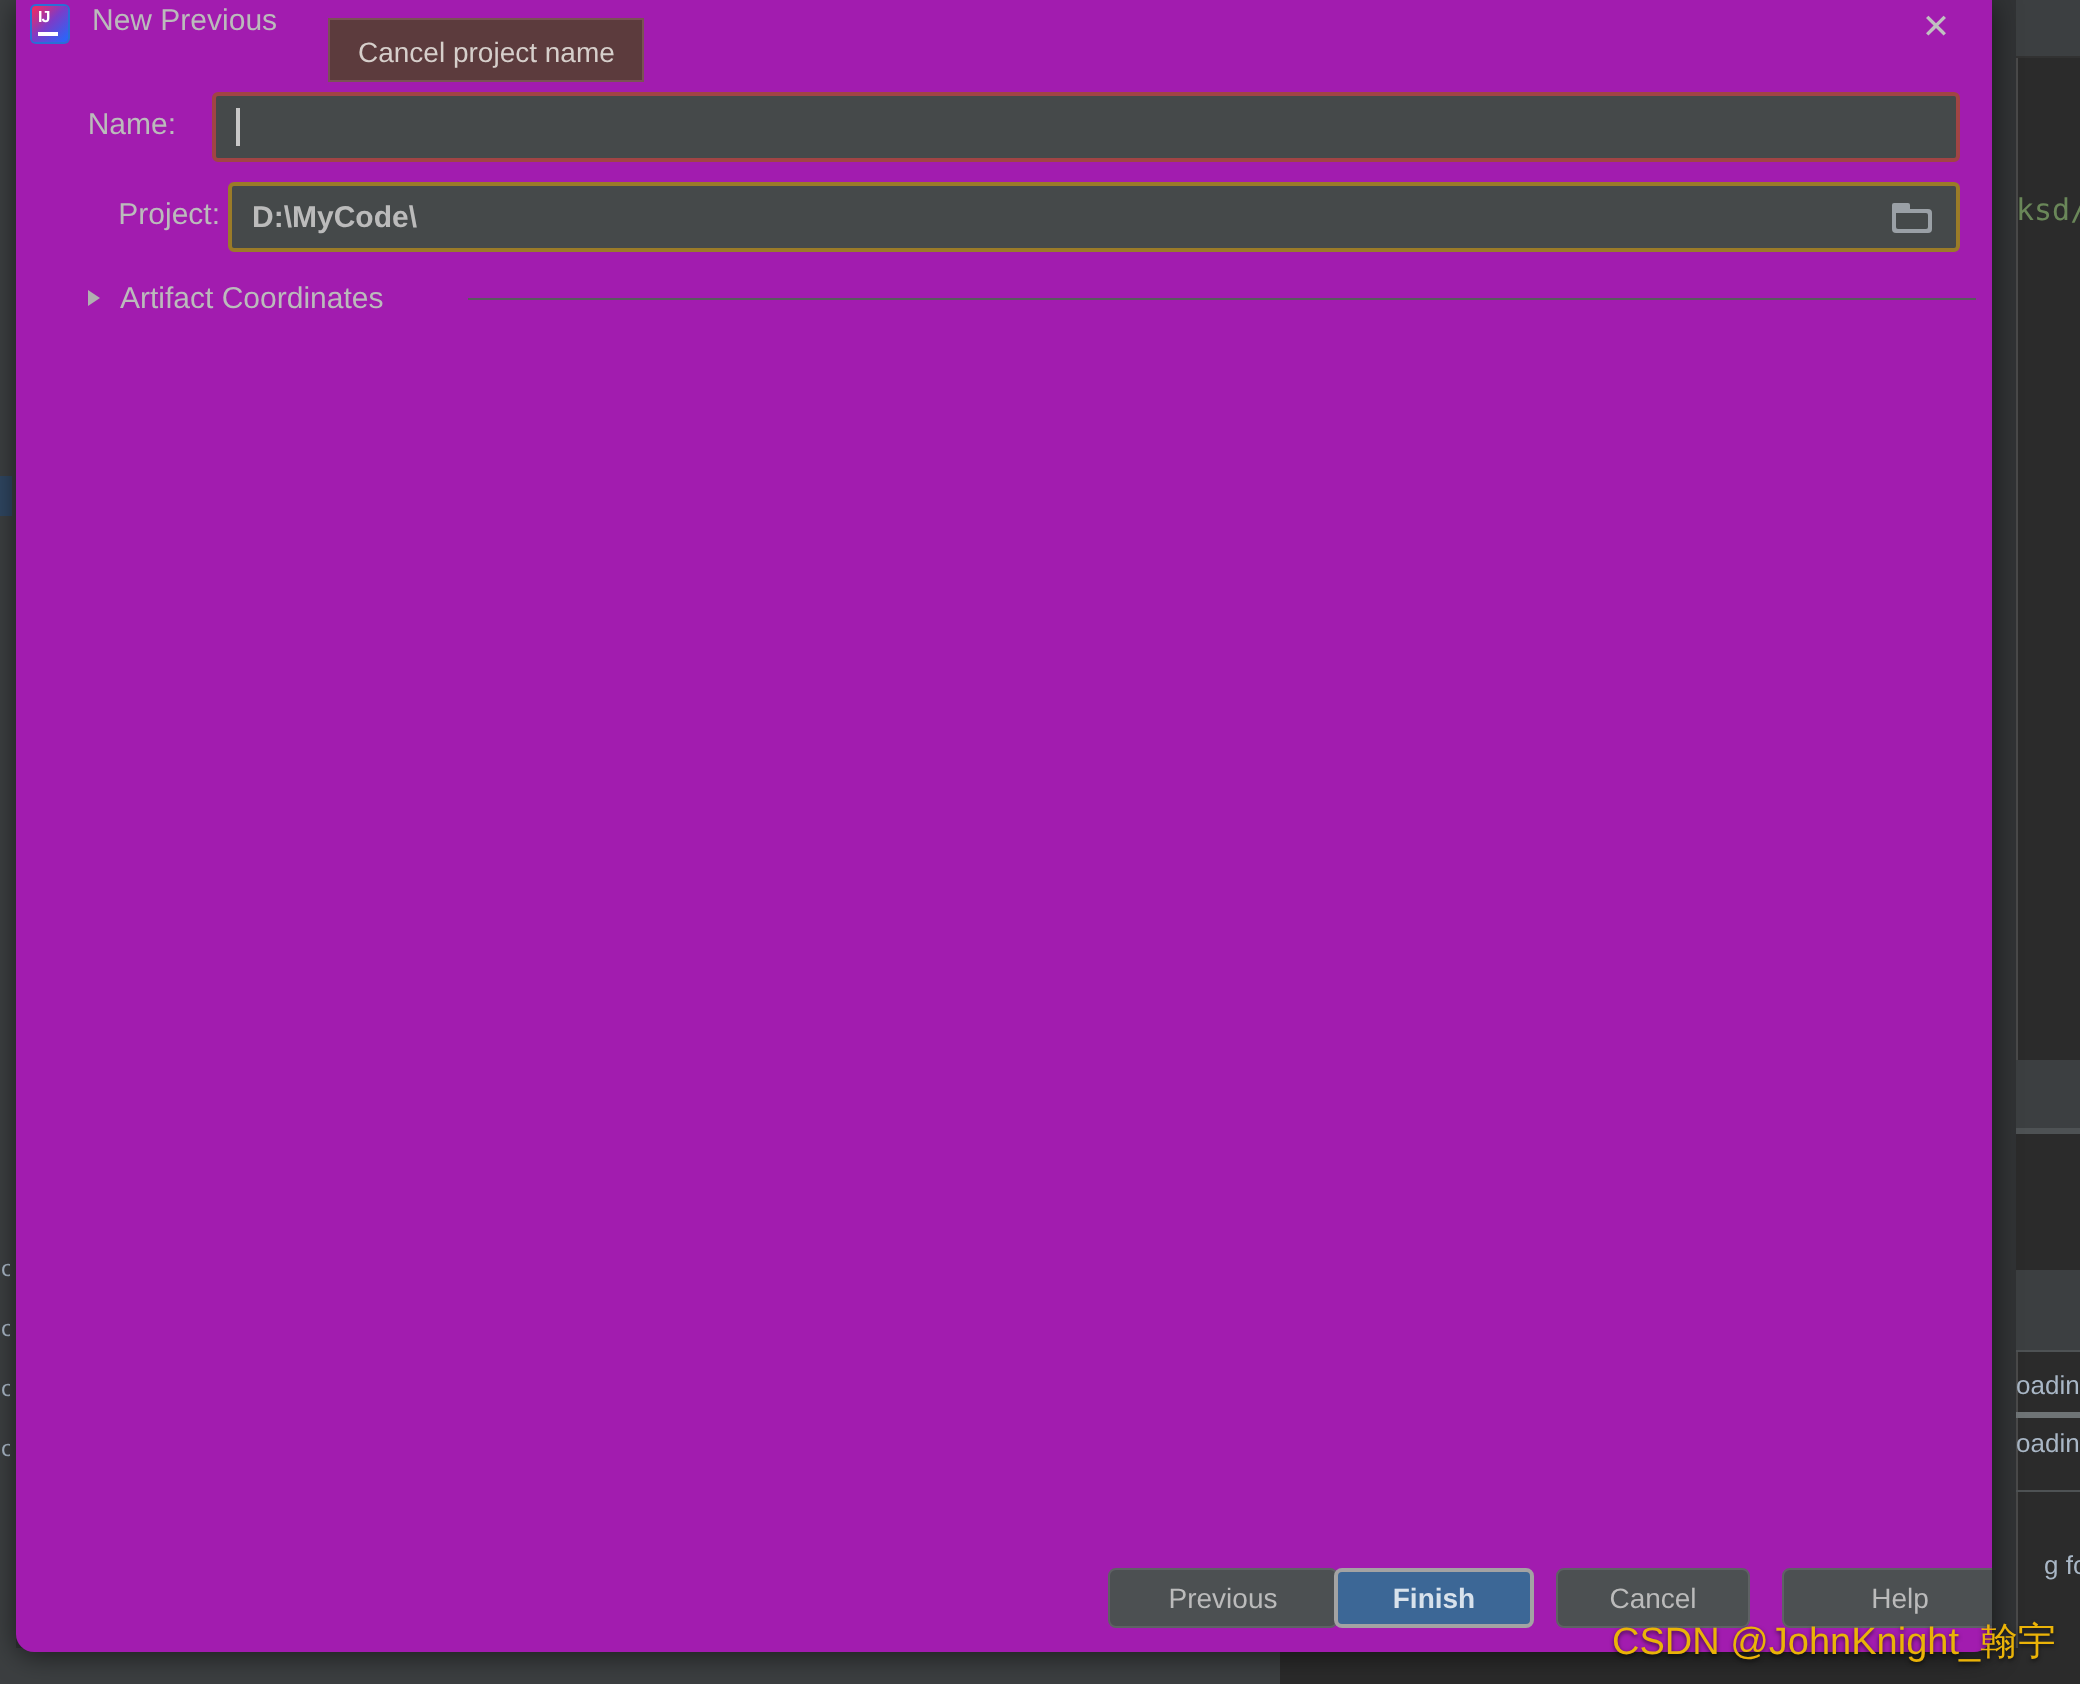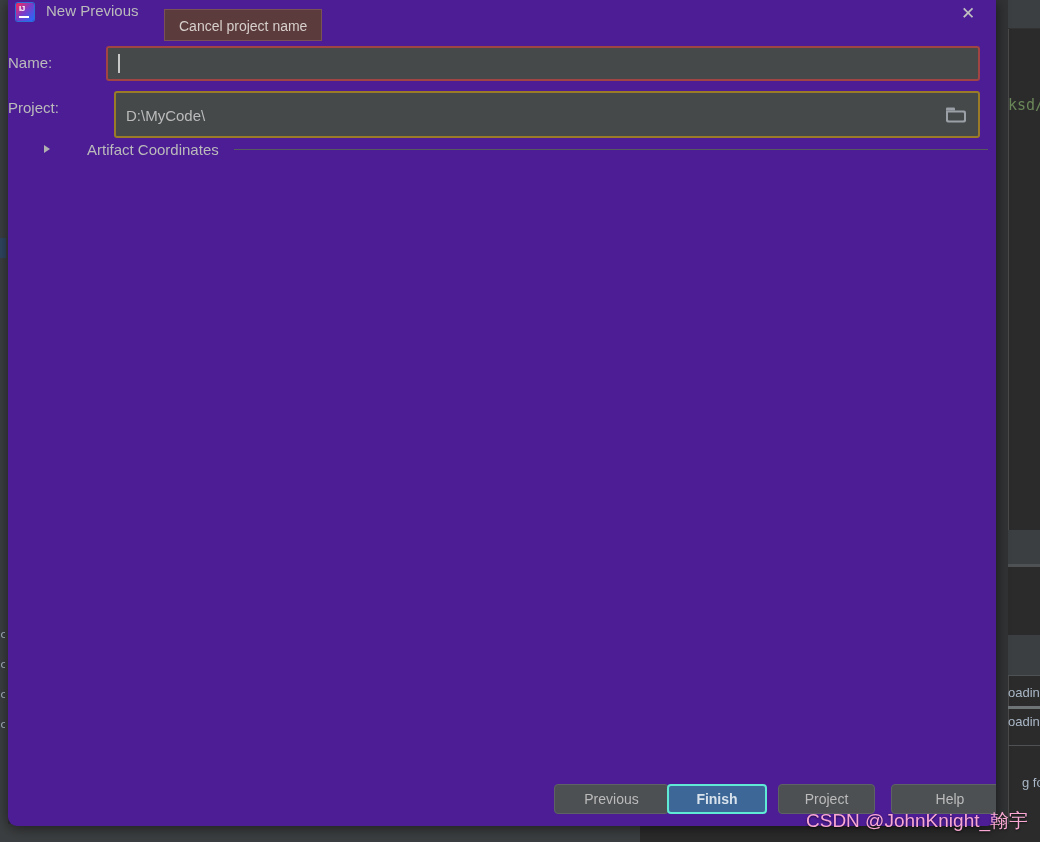--- a/index.html
+++ b/index.html
@@ -109,21 +109,21 @@
     background: #2b2b2b;
   }
 
   
   .dialog {
     position: absolute;
     left: 8px;
     top: 0;
     width: 988px;
     height: 826px;
-    background: #4c1d95;
+    background: #a21caf;
     border-bottom-left-radius: 9px;
     border-bottom-right-radius: 9px;
     box-shadow: 0 2px 14px rgba(0,0,0,0.55);
     overflow: hidden;
   }
 
   .titlebar {
     position: absolute;
     left: 0; top: 0;
     width: 988px;
@@ -193,21 +193,21 @@
     white-space: nowrap;
     box-sizing: border-box;
     z-index: 30;
   }
 
   
   .row-label {
     position: absolute;
     font-size: 15px;
     color: #bbbbbb;
-    text-align: left;
+    text-align: right;
   }
   .field {
     position: absolute;
     box-sizing: border-box;
     background: #45494a;
     border: 2px solid #8a4b4b;
     border-radius: 3px;
   }
   .field.name-field {
     border-color: #a14444;
@@ -266,21 +266,20 @@
 
   
   .section-row {
     position: absolute;
     left: 36px;
     top: 138px;
     height: 22px;
     display: flex;
     align-items: center;
     cursor: pointer;
-    gap: 27px;
   }
   .tri {
     width: 0; height: 0;
     border-left: 6px solid #b0b0b0;
     border-top: 4.5px solid transparent;
     border-bottom: 4.5px solid transparent;
     margin-right: 10px;
   }
   .section-label {
     font-size: 15px;
@@ -307,33 +306,33 @@
     border-radius: 4px;
     color: #bbbbbb;
     font-size: 14px;
     line-height: 28px;
     text-align: center;
     cursor: pointer;
     user-select: none;
   }
   .btn.primary {
     background: #3c6796;
-    border: 2px solid #5eead4;
+    border: 2px solid #a3a3a3;
     color: #d8e2ec;
     font-weight: bold;
     line-height: 26px;
   }
 
   
   .watermark {
     position: absolute;
     left: 806px;
     top: 808px;
     font-size: 19px;
-    color: #f9a8d4;
+    color: #eab308;
     white-space: nowrap;
     z-index: 60;
     text-shadow: 0 1px 2px rgba(0,0,0,0.6);
   }
 </style>
 </head>
 <body>
 
 <div id="root">
 
@@ -379,36 +378,36 @@
 
     <div class="balloon">Cancel project name</div>
 
     <div class="row-label" style="left:0px; top:54px; width:80px;">Name:</div>
     <div class="field name-field" style="left:98px; top:46px; width:874px; height:35px;">
       <div class="caret"></div>
       <div class="field-text" placeholder=""></div>
     </div>
 
     <div class="row-label" style="left:0px; top:99px; width:102px;">Project:</div>
-    <div class="field location-field" style="left:106px; top:91px; width:866px; height:47px;">
+    <div class="field location-field" style="left:106px; top:91px; width:866px; height:35px;font-weight:bold;">
       <div class="field-text" placeholder="">D:\MyCode\</div>
       <div class="folder-icon">
         <div class="tab"></div>
         <div class="body"></div>
       </div>
     </div>
 
     <div class="section-row">
       <div class="tri"></div>
       <div class="section-label">Artifact Coordinates</div>
     </div>
     <div class="section-rule"></div>
 
     <div class="btn" style="left:546px; width:115px;">Previous</div>
     <div class="btn primary" style="left:659px; width:100px;">Finish</div>
-    <div class="btn" style="left:770px; width:97px;">Project</div>
+    <div class="btn" style="left:770px; width:97px;">Cancel</div>
     <div class="btn" style="left:883px; width:118px;">Help</div>
 
   </div>
 
   <div class="watermark">CSDN @JohnKnight_翰宇</div>
 
 </div>
 
 </body></html>

